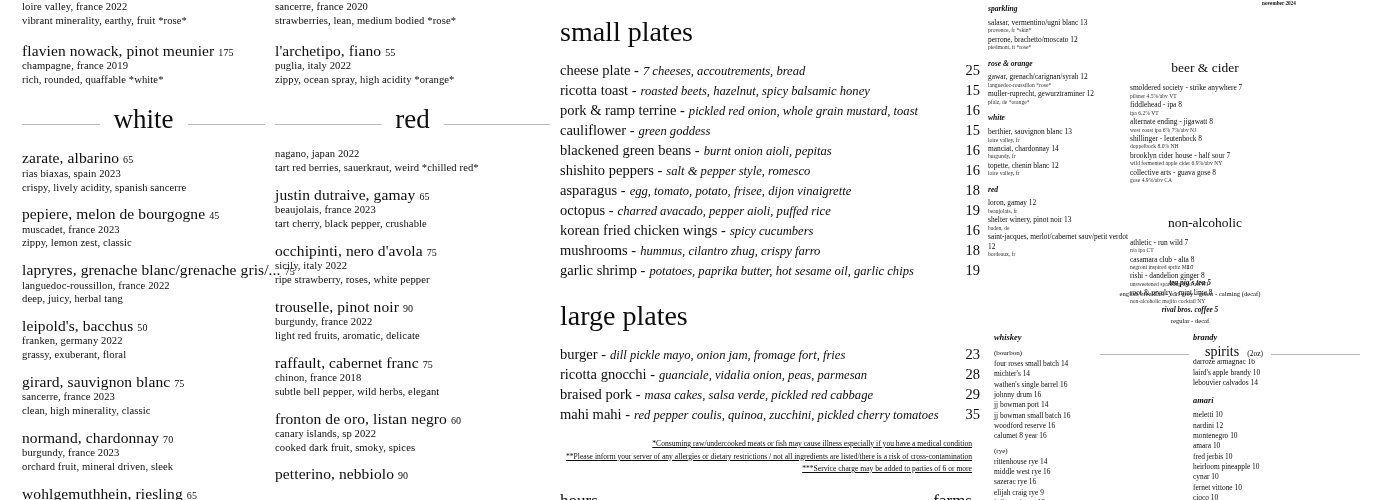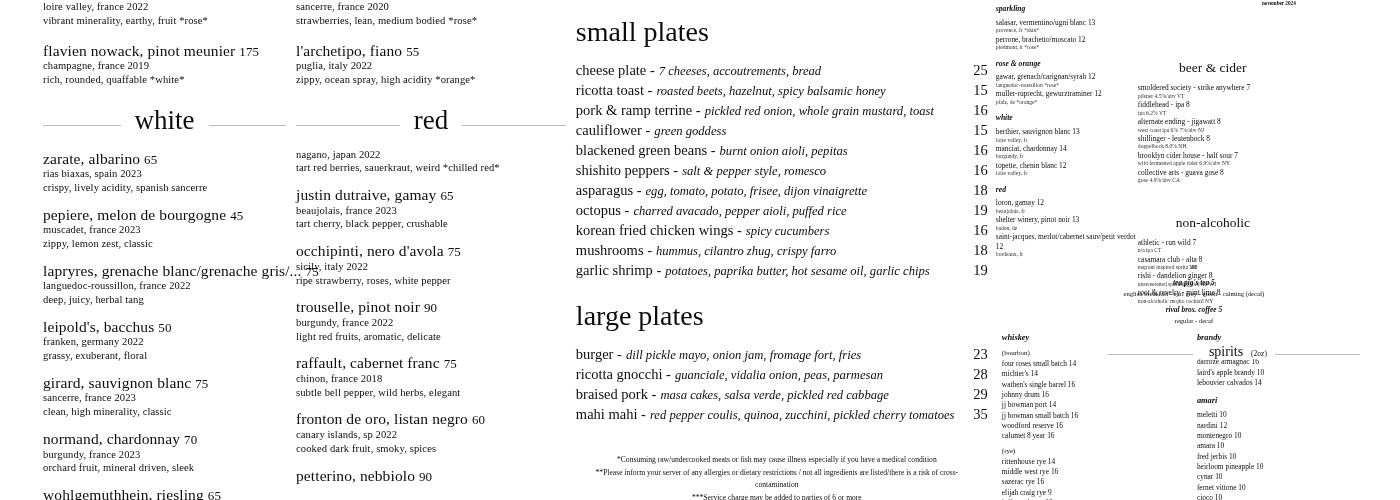--- a/index.html
+++ b/index.html
@@ -4,29 +4,29 @@
 <style>
   html,body{margin:0;padding:0;}
   body{
     width:1400px;height:500px;
     background:#ffffff;
     font-family:"Liberation Serif","DejaVu Serif",serif;
     color:#0d0d0d;
     overflow:hidden;
     position:relative;
   }
-  .page{position:absolute;inset:0;display:flex;padding-left:21px;}
+  .page{position:absolute;inset:0;display:flex;}
 
   
   .wine{margin-bottom:11px;}
   .wine .w-name{
     font-size:15.5px;letter-spacing:.1px;line-height:1.12;
     white-space:nowrap;
   }
-  .wine .w-price{font-size:13px;}
+  .wine .w-price{font-size:10px;}
   .wine .w-region,.wine .w-notes{
     font-size:10.6px;line-height:1.3;letter-spacing:.1px;
   }
 
   .section-head{
     text-align:center;
     font-size:27px;
     line-height:1;
     margin:6px 0 4px 0;
     font-weight:400;
@@ -42,21 +42,21 @@
 
   
   .col-food{width:430px;padding:18px 0 0 0;box-sizing:border-box;position:relative;}
   .food-title{font-size:28px;line-height:1;margin:0 0 14px 10px;font-weight:400;}
   .food-row{display:flex;align-items:flex-end;font-size:14.5px;line-height:1.38;padding-left:10px;}
   .food-row .fr-name{white-space:nowrap;}
   .food-row .fr-desc{font-style:italic;font-size:12.6px;margin-left:4px;}
   .food-row .fr-dot{flex:1 1 auto;}
   .food-row .fr-price{font-size:14.5px;padding-left:8px;}
 
-  .disclaim{margin-top:30px;text-align:center;font-size:7.6px;line-height:1.65;padding:0 8px;}
+  .disclaim{margin-top:14px;text-align:right;font-size:7.6px;line-height:1.65;padding:0 8px;text-decoration:underline;}
 
   .bottom-cols{display:flex;justify-content:space-between;margin-top:16px;padding:0 8px 0 10px;}
   .bc-title{font-size:17px;line-height:1.1;margin-bottom:2px;}
   .bottom-right{text-align:right;}
 
   
   .col-right{width:420px;position:relative;font-size:7.4px;line-height:1.42;}
   .btg{position:absolute;left:8px;top:4px;width:140px;}
   .beer{position:absolute;left:150px;top:4px;width:140px;text-align:center;}
   .tiny-head{font-style:italic;font-weight:bold;font-size:7.6px;margin:0 0 3px 0;}

